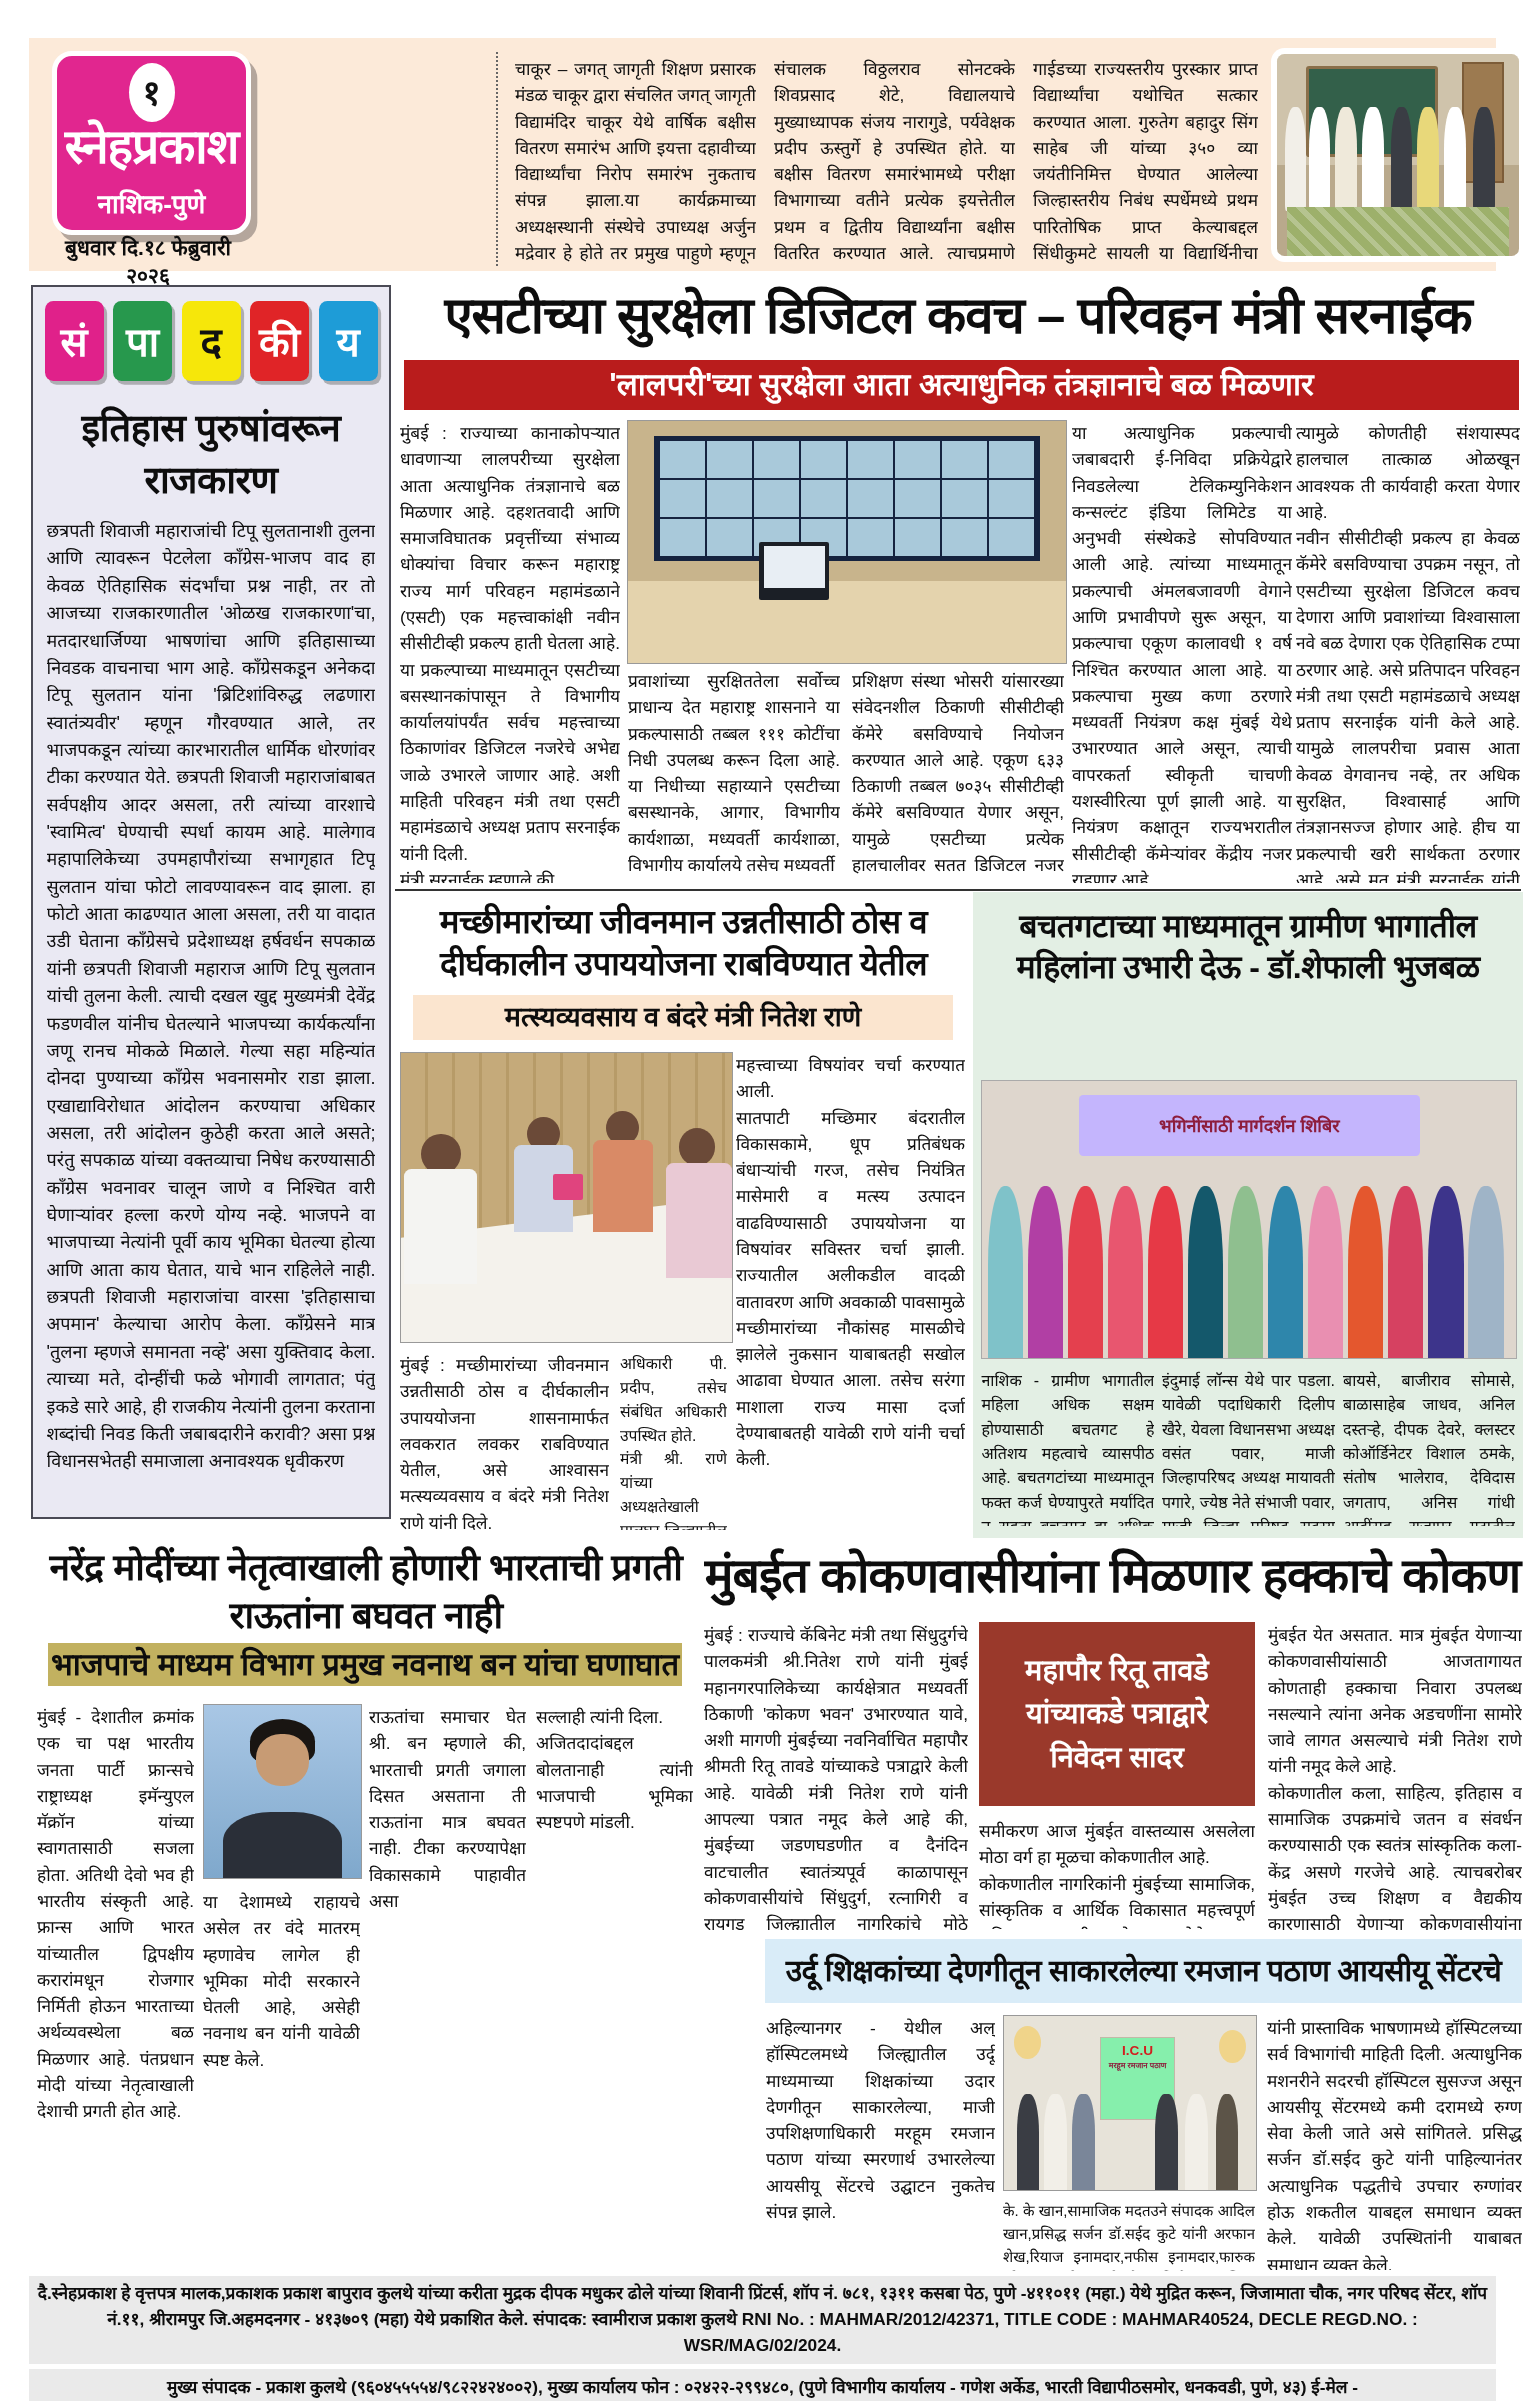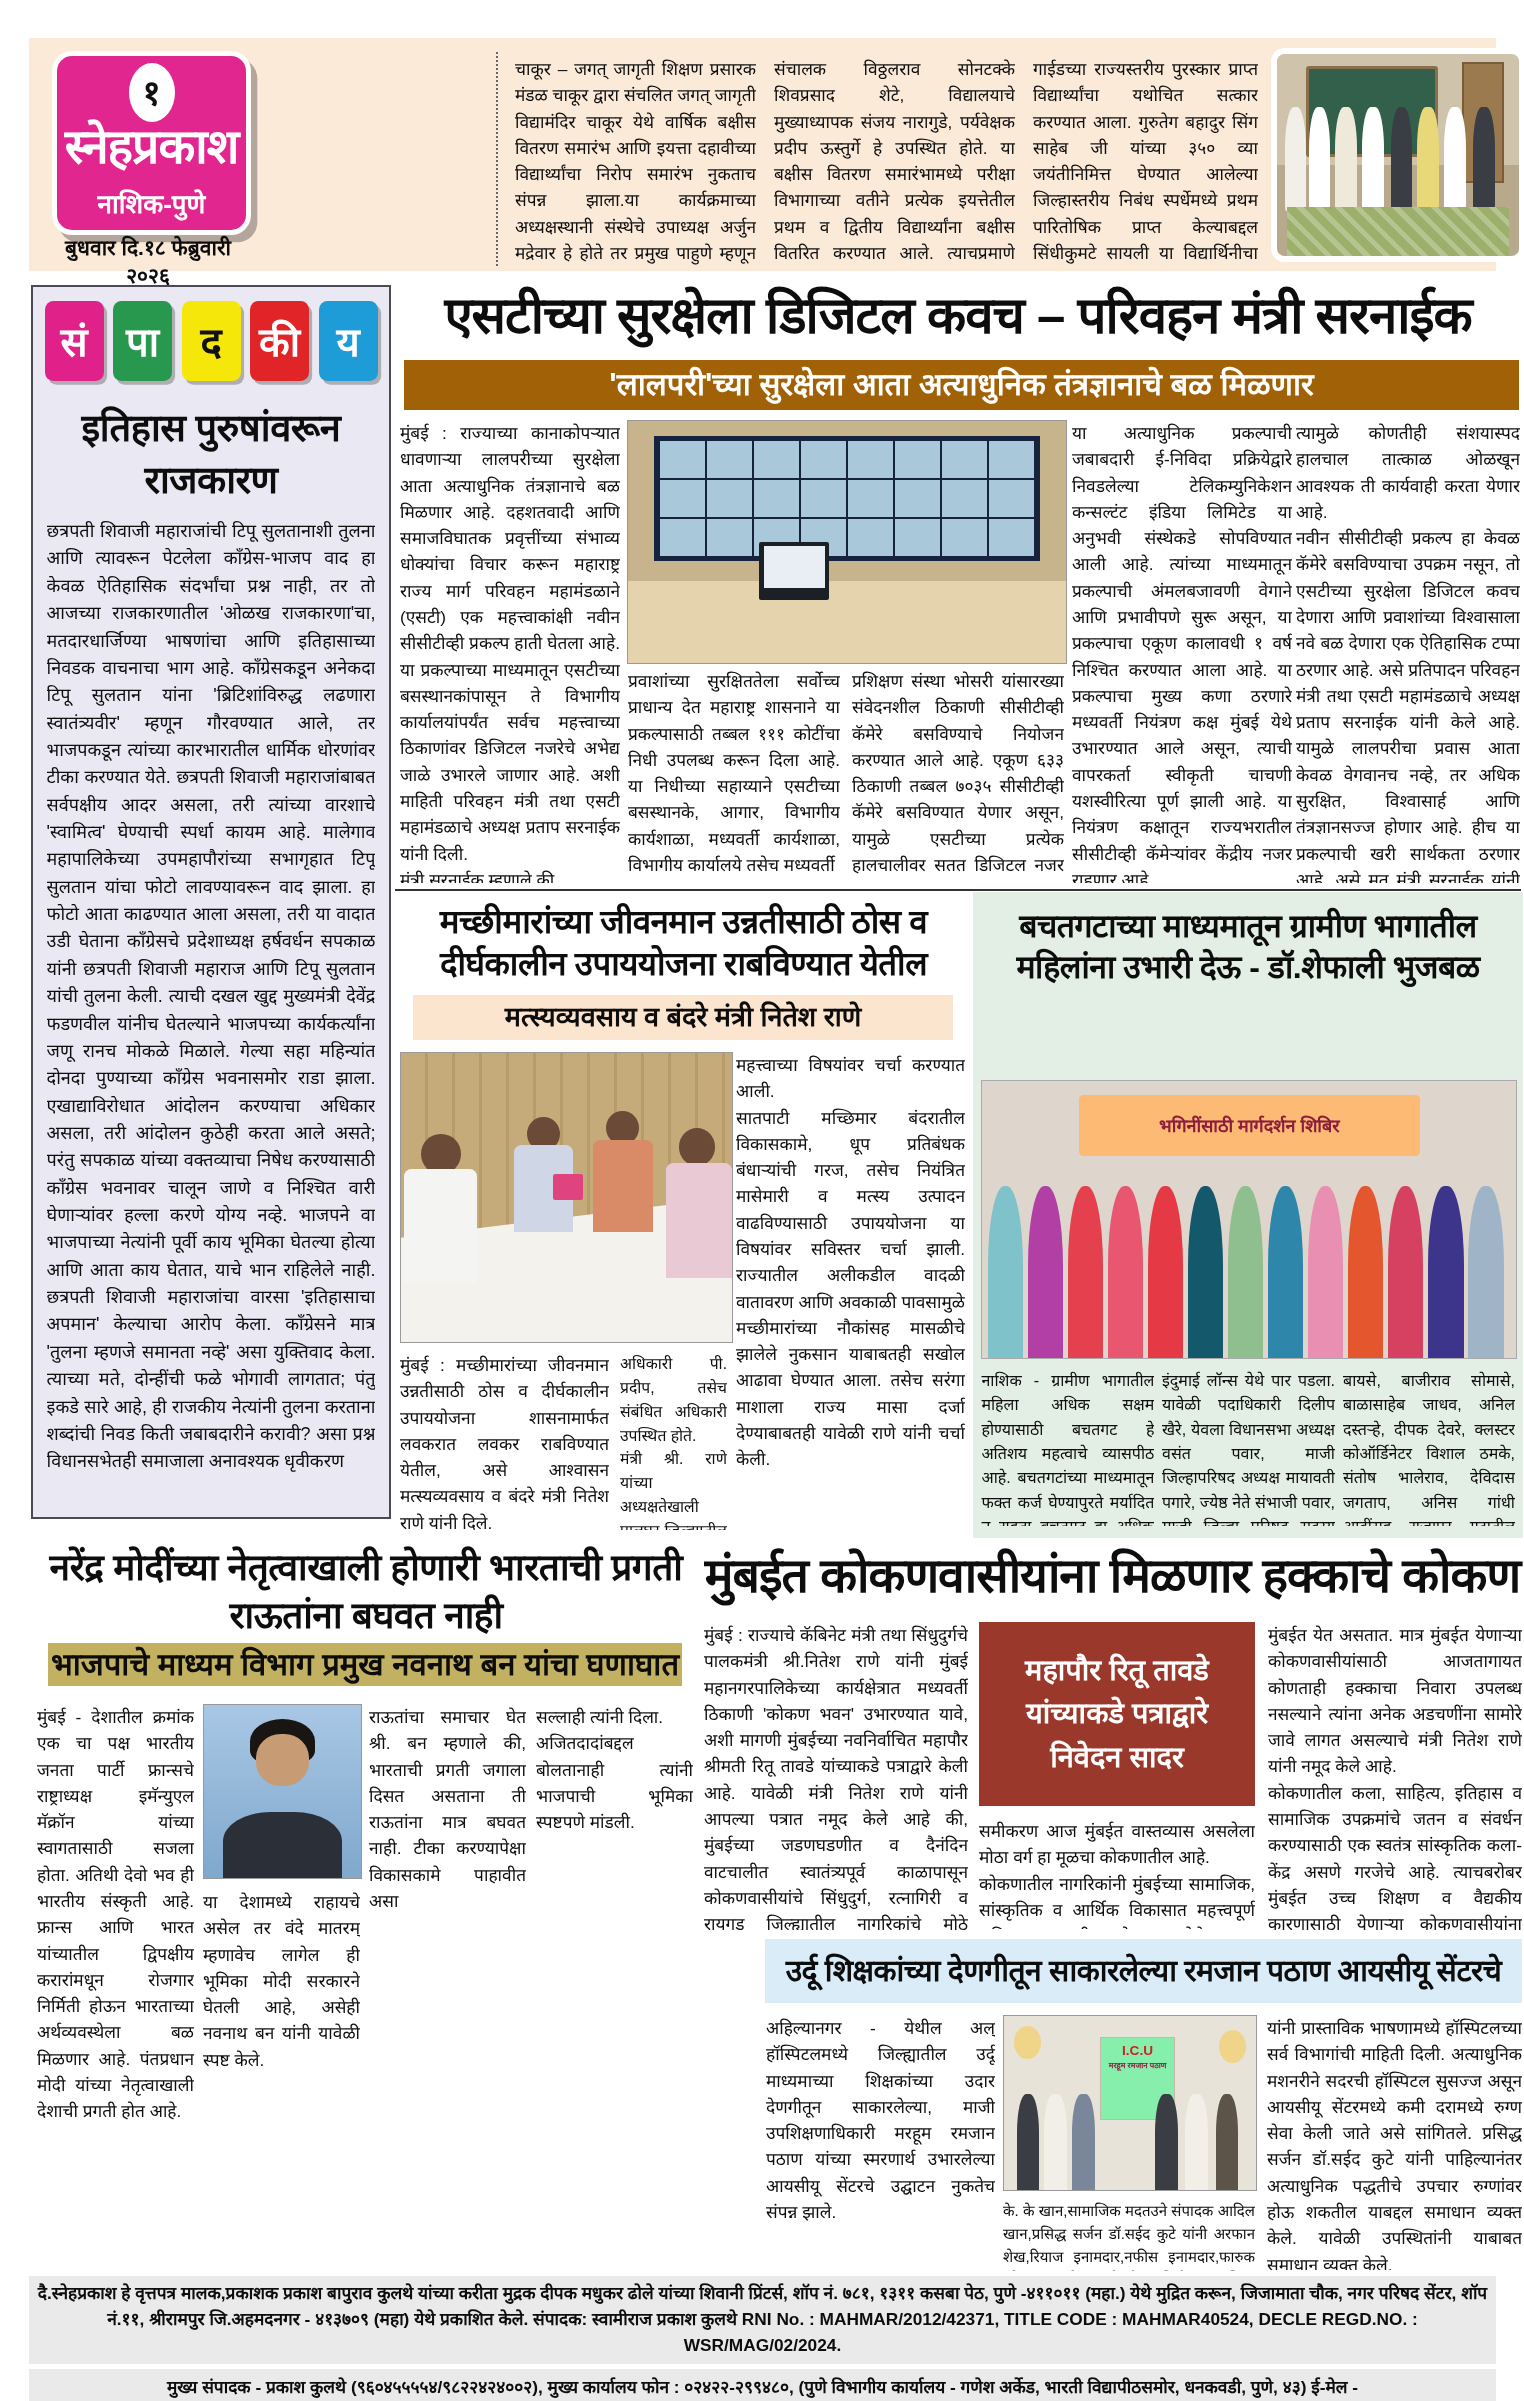--- a/index.html
+++ b/index.html
@@ -34,21 +34,21 @@
   .tiles{display:flex;justify-content:space-between;padding:13.6px 11.5px 4.2px 11.5px;}
   .tile{width:59px;height:80px;border-radius:8.4px;box-shadow:3.1px 3.7px 0 rgba(100,100,100,.45);
         font-size:40px;font-weight:bold;display:flex;align-items:center;justify-content:center;color:#fff;}
   .t1{background:#e0218a;}.t2{background:#27984d;}.t3{background:#f6e70a;color:#111;}.t4{background:#e02427;}.t5{background:#1e9cd7;}
   .eddate{margin:9.4px 10.5px 0 10.5px;background:#f7ecd4;border:2.6px solid #c9a95e;padding:7.3px 4.2px;
         font-size:20px;font-weight:bold;text-align:center;}
   .edhead{margin-top:15.7px;font-size:38px;font-weight:bold;text-align:center;letter-spacing:-0.5px;}
   .edbody{margin:13.6px 13.6px 0 13.6px;height:983px;font-size:18px;}
   
   .sthead{left:395px;top:278px;width:1126px;font-size:51px;font-weight:800;text-align:center;letter-spacing:-1px;}
-  .stband{left:404px;top:360px;width:1115px;height:50px;background:#a16207;color:#fff;font-size:31px;
+  .stband{left:404px;top:360px;width:1115px;height:50px;background:#b91c1c;color:#fff;font-size:31px;
         font-weight:bold;text-align:center;line-height:50px;}
   .stc{top:420px;height:463px;}
   .ph2{left:627px;top:420px;width:438px;height:242px;background:#c8b48c;border:1px solid #999;overflow:hidden;}
   .vidwall{position:absolute;left:6%;top:6%;width:88%;height:52%;background:#16233f;padding:1.2%;box-sizing:border-box;
       display:grid;grid-template-columns:repeat(8,1fr);grid-template-rows:repeat(3,1fr);gap:2.1px;}
   .vidwall span{background:#a9c9da;}
   .deskarea{position:absolute;left:0;bottom:0;width:100%;height:34%;background:#e4d3ad;}
   .mon{position:absolute;left:30%;bottom:26%;width:16%;height:24%;background:#1b1f26;border-radius:2.1px;}
   .mon i{position:absolute;left:7%;top:7%;width:86%;height:72%;background:#e8eef4;}
   .stline{left:395px;top:889px;width:1126px;border-top:2.6px solid #333;}
@@ -58,21 +58,21 @@
         text-align:center;line-height:45px;}
   .ph3{left:400px;top:1052px;width:331px;height:289px;background:repeating-linear-gradient(90deg,#c5aa7a 0 24px,#b79b68 24px 27px);overflow:hidden;border:1px solid #999;}
   .mtable{position:absolute;left:-10%;bottom:-12%;width:120%;height:55%;background:#f4f2ec;transform:rotate(-7deg);}
   .head1{position:absolute;border-radius:50%;background:#6b4a38;}
   .shirt{position:absolute;border-radius:7.3px 7.3px 0 0;}
   .tissue{position:absolute;left:46%;top:42%;width:9%;height:9%;background:#e0447e;border-radius:2.1px;}
   
   .bgbox{left:973px;top:892px;width:550px;height:646px;background:#e3efe4;}
   .bghead{margin:13.6px 7.3px 0 7.3px;font-size:32px;font-weight:800;text-align:center;line-height:1.3;letter-spacing:-0.5px;}
   .ph4{position:absolute;left:8.4px;top:188px;width:534px;height:277px;background:#ded6cd;overflow:hidden;border:1px solid #aaa;}
-  .banner{position:absolute;left:18%;top:5%;width:64%;height:22%;background:#fdba74;border-radius:4.2px;
+  .banner{position:absolute;left:18%;top:5%;width:64%;height:22%;background:#c4b5fd;border-radius:4.2px;
        font-size:18px;font-weight:bold;color:#8d1d3c;display:flex;align-items:center;justify-content:center;}
   .saree{position:absolute;bottom:0;height:62%;width:6.6%;border-radius:46% 46% 0 0;}
   .bgcols{position:absolute;top:477px;height:157px;}
   
   .modihead{left:35px;top:1544px;width:662px;font-size:37px;font-weight:800;text-align:center;line-height:1.3;letter-spacing:-0.5px;}
   .modiband{left:48px;top:1643px;width:634px;height:43px;background:#c2b160;font-size:31px;font-weight:bold;
         text-align:center;line-height:43px;}
   .modic{top:1704px;height:565px;}
   .ph5{left:203px;top:1704px;width:157px;height:173px;background:linear-gradient(180deg,#a9c7e5,#7fa8cc);overflow:hidden;border:1px solid #999;}
   .ph5 .hair{position:absolute;left:29%;top:8%;width:42%;height:26%;background:#191512;border-radius:50% 50% 30% 30%;}

